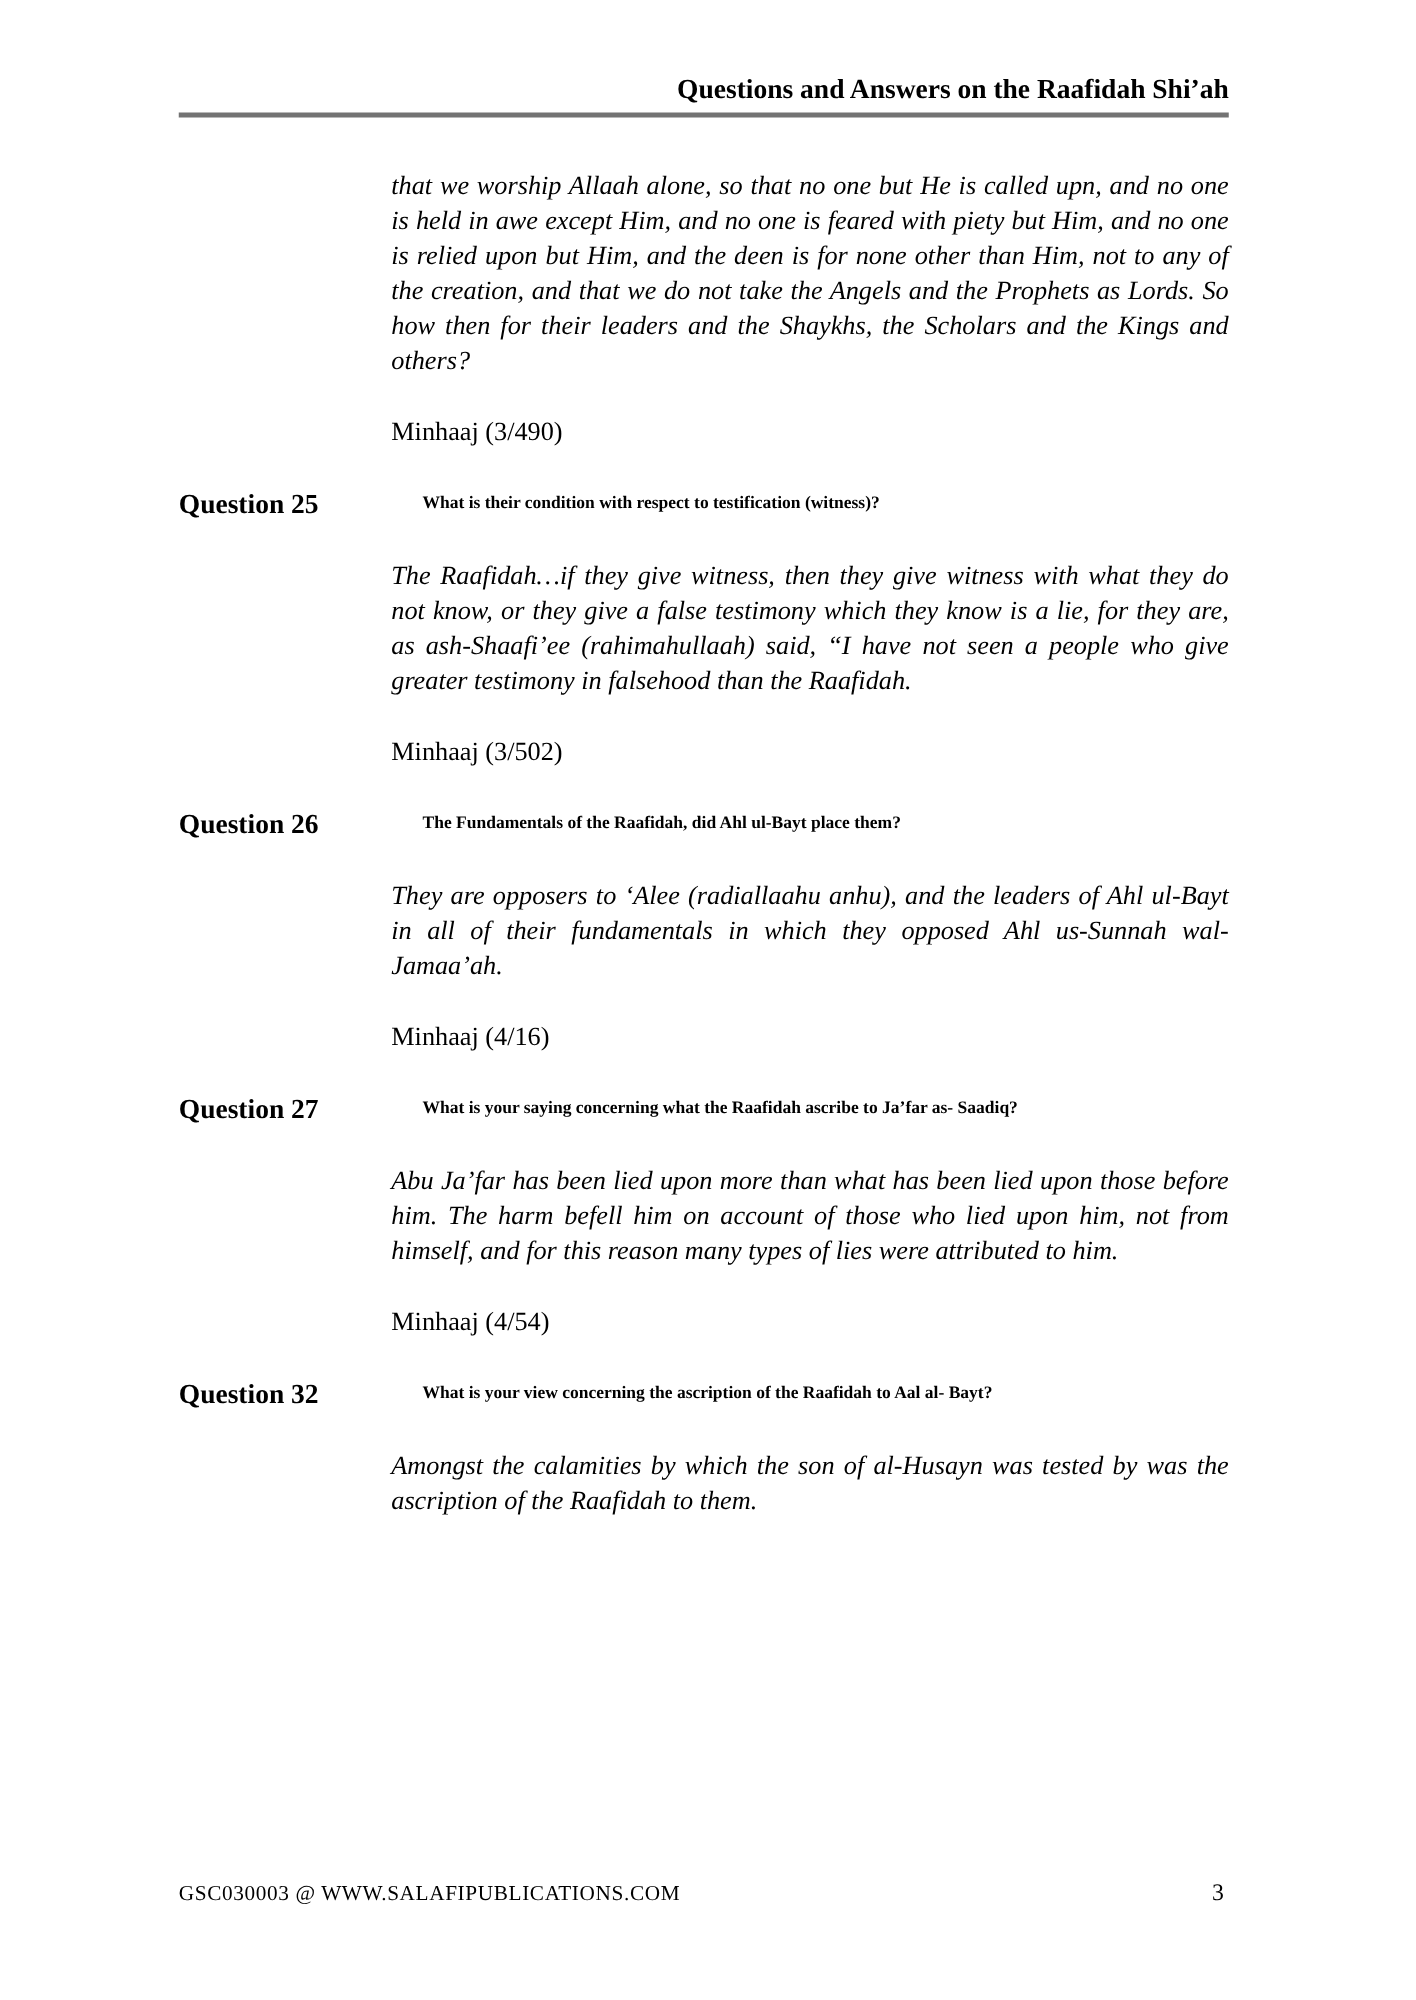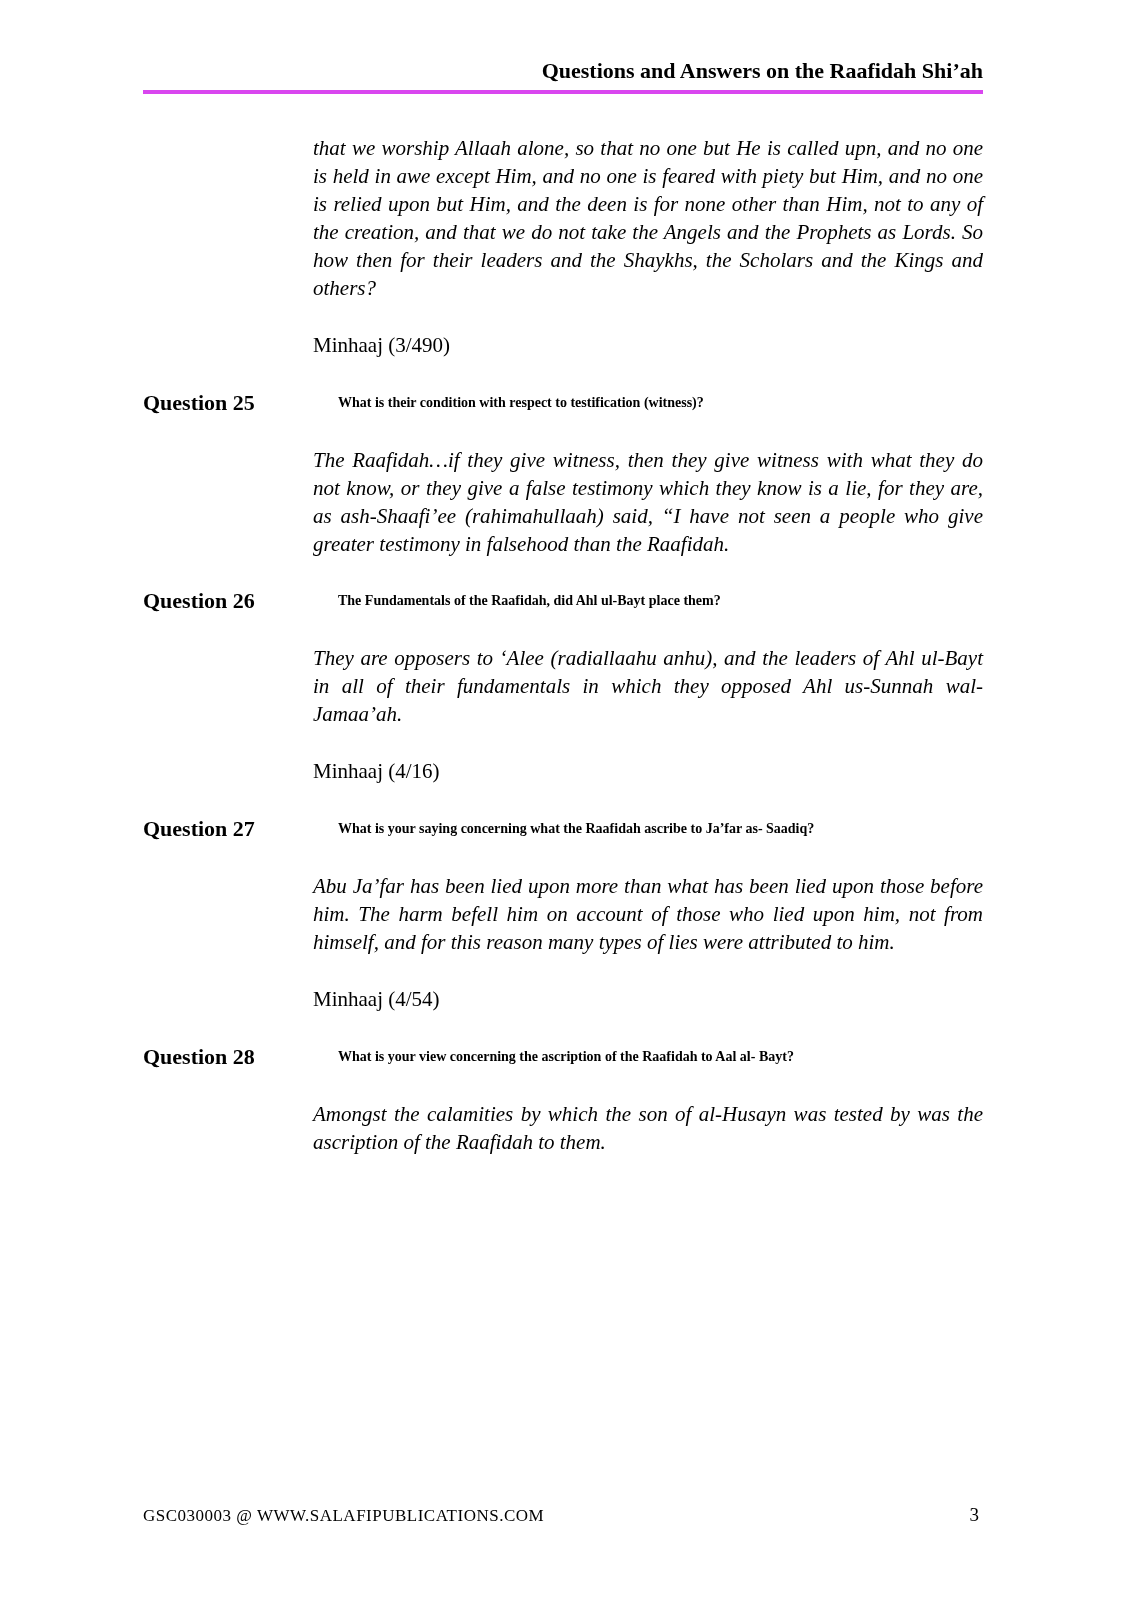--- a/index.html
+++ b/index.html
@@ -13,21 +13,21 @@
     position: relative;
     font-family: "Liberation Serif", "DejaVu Serif", serif;
     color: #000000;
     overflow: hidden;
   }
   .page-header {
     position: absolute;
     top: 58px;
     left: 143px;
     width: 840px;
-    border-bottom: 4px solid #d946ef;
+    border-bottom: 4px solid #737373;
     padding-bottom: 6px;
   }
   .header-title {
     text-align: right;
     font-weight: bold;
     font-size: 22px;
     line-height: 26px;
   }
   .content {
     position: absolute;
@@ -103,41 +103,42 @@
 
     <p class="reference indent">Minhaaj (3/490)</p>
 
     <div class="question-row">
       <div class="q-label">Question 25</div>
       <h2 class="q-title">What is their condition with respect to testification (witness)?</h2>
     </div>
 
     <p class="body-para indent">The Raafidah…if they give witness, then they give witness with what they do not know, or they give a false testimony which they know is a lie, for they are, as ash-Shaafi’ee (rahimahullaah) said, “I have not seen a people who give greater testimony in falsehood than the Raafidah.</p>
 
+    <p class="reference indent">Minhaaj (3/502)</p>
 
     <div class="question-row">
       <div class="q-label">Question 26</div>
       <h2 class="q-title">The Fundamentals of the Raafidah, did Ahl ul-Bayt place them?</h2>
     </div>
 
     <p class="body-para indent">They are opposers to ‘Alee (radiallaahu anhu), and the leaders of Ahl ul-Bayt in all of their fundamentals in which they opposed Ahl us-Sunnah wal-Jamaa’ah.</p>
 
     <p class="reference indent">Minhaaj (4/16)</p>
 
     <div class="question-row">
       <div class="q-label">Question 27</div>
       <h2 class="q-title">What is your saying concerning what the Raafidah ascribe to Ja’far as- Saadiq?</h2>
     </div>
 
     <p class="body-para indent">Abu Ja’far has been lied upon more than what has been lied upon those before him. The harm befell him on account of those who lied upon him, not from himself, and for this reason many types of lies were attributed to him.</p>
 
     <p class="reference indent">Minhaaj (4/54)</p>
 
     <div class="question-row">
-      <div class="q-label">Question 28</div>
+      <div class="q-label">Question 32</div>
       <h2 class="q-title">What is your view concerning the ascription of the Raafidah to Aal al- Bayt?</h2>
     </div>
 
     <p class="body-para indent">Amongst the calamities by which the son of al-Husayn was tested by was the ascription of the Raafidah to them.</p>
 
   </main>
 
   <footer class="page-footer">
     <span class="footer-left">GSC030003 @ WWW.SALAFIPUBLICATIONS.COM</span>
     <span class="footer-page-num">3</span>

